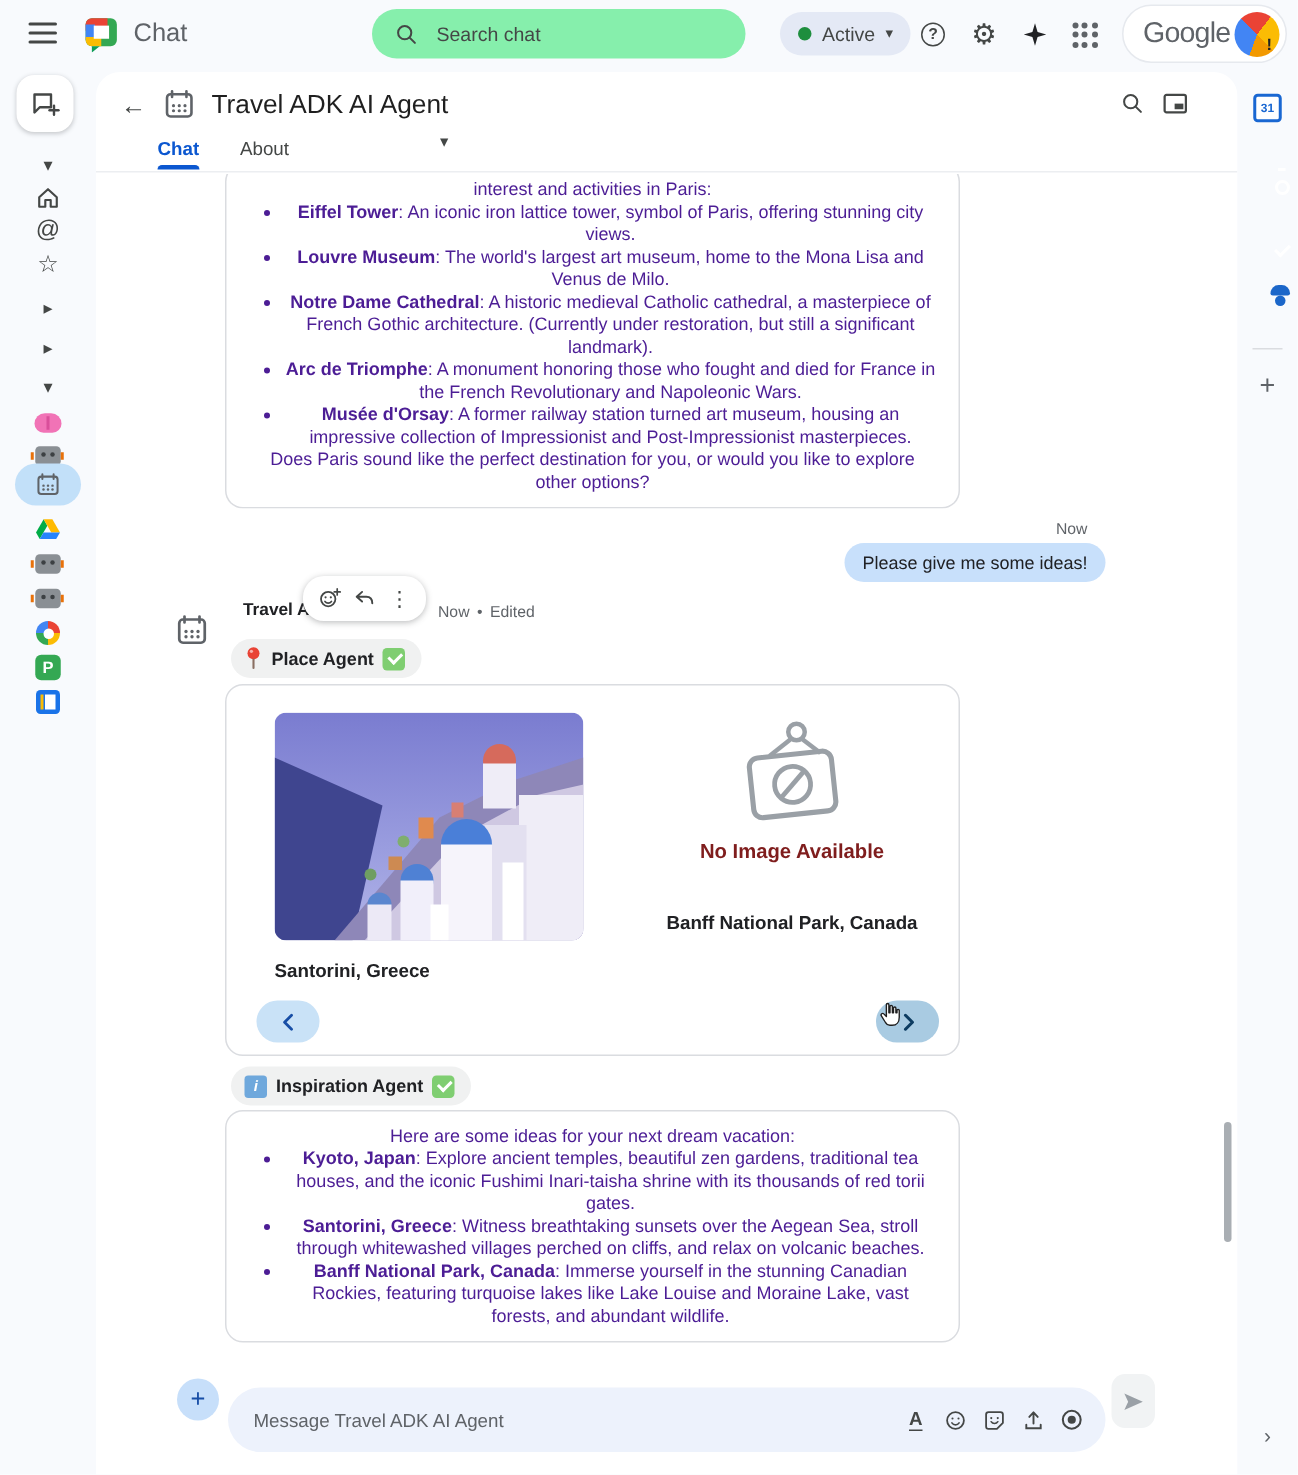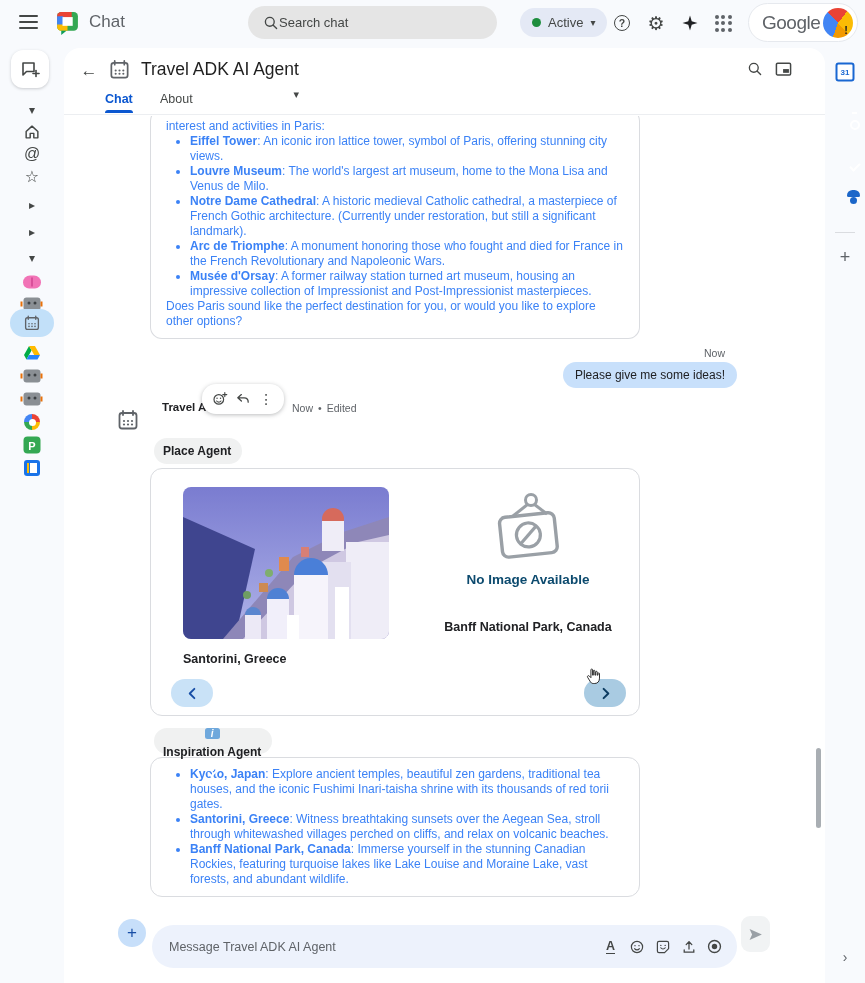--- a/index.html
+++ b/index.html
@@ -5,21 +5,21 @@
   * { margin:0; padding:0; box-sizing:border-box; }
   html,body { width:865px; height:983px; overflow:hidden; }
   body { font-family:"Liberation Sans","DejaVu Sans",sans-serif; background:#f8fafd; color:#1f1f1f; position:relative; }
 
   
   .topbar { position:absolute; left:0; top:0; width:865px; height:45px; background:#f8fafd; z-index:30; }
   .hamburger { position:absolute; left:19px; top:15px; width:19px; height:14px; display:flex; flex-direction:column; justify-content:space-between; cursor:pointer; }
   .hamburger span { height:2px; background:#444746; border-radius:1px; }
   .chat-logo { position:absolute; left:55px; top:10px; width:25px; height:25px; }
   .app-name { position:absolute; left:89px; top:12px; font-size:17px; color:#5f6368; }
-  .search-pill { position:absolute; left:248px; top:6px; width:249px; height:33px; border-radius:17px; background:#e5e5e5; display:flex; align-items:center; gap:0; padding-left:15px; font-size:13px; color:#444746; cursor:text; }
+  .search-pill { position:absolute; left:248px; top:6px; width:249px; height:33px; border-radius:17px; background:#86efac; display:flex; align-items:center; gap:12px; padding-left:15px; font-size:13px; color:#444746; cursor:text; }
   .status-chip { position:absolute; left:520px; top:8px; height:29px; border-radius:15px; background:#e4e9f5; display:flex; align-items:center; gap:7px; padding:0 12px; font-size:13px; color:#444746; cursor:pointer; }
   .status-dot { width:9px; height:9px; border-radius:50%; background:#1e8e3e; }
   .chev-sm { font-size:10px; color:#444746; }
   .tb-ico { position:absolute; top:12px; width:22px; height:22px; display:flex; align-items:center; justify-content:center; color:#444746; cursor:pointer; }
   .help-circle { width:16px; height:16px; border:1.6px solid #444746; border-radius:50%; font-size:10.5px; font-weight:bold; display:flex; align-items:center; justify-content:center; }
   .gear-glyph { font-size:19px; line-height:1; }
   .apps-grid { display:grid; grid-template-columns:repeat(3,4px); grid-template-rows:repeat(3,4px); gap:2.5px; }
   .apps-grid i { width:4px; height:4px; border-radius:50%; background:#5f6368; }
   .google-pill { position:absolute; left:748px; top:3px; width:110px; height:39px; background:#fff; border:1px solid #e6e9ee; border-radius:20px; display:flex; align-items:center; justify-content:space-between; padding:0 4px 0 13px; cursor:pointer; }
   .google-word { font-size:19px; color:#5f6368; letter-spacing:-0.5px; }
@@ -71,47 +71,47 @@
 
   .tabs { position:absolute; left:0; top:44px; right:0; height:23px; border-bottom:1px solid #eceef1; }
   .tab { position:absolute; top:0; font-size:12.5px; cursor:pointer; }
   .tab.active { left:41px; color:#0b57d0; font-weight:bold; }
   .tab.active::after { content:""; position:absolute; left:0; right:0; bottom:-7px; height:3px; border-radius:3px 3px 0 0; background:#0b57d0; }
   .tab.inactive { left:96px; color:#444746; font-weight:500; }
 
   .messages { position:absolute; left:0; top:68px; right:0; bottom:78px; overflow:hidden; padding-left:86px; }
   .msg-col { width:587px; position:relative; }
 
-  .card-msg { width:490px; background:#fff; border:1px solid #dadce0; border-radius:12px; padding:9px 15px; font-size:12px; line-height:15px; color:#3b82f6; }
+  .card-msg { width:490px; background:#fff; border:1px solid #dadce0; border-radius:12px; padding:9px 15px; font-size:12px; line-height:15px; color:#4c1d95;text-align:center; }
   .card-msg ul { margin:0; padding-left:24px; }
   .card-msg b { font-weight:bold; }
   .cut-top { margin-top:-7px; border-top-color:transparent; }
 
   .bubble-gray { display:inline-block; margin-top:6px; background:#eff0f1; border-radius:18px; padding:6px 12px; font-size:12px; color:#202124; }
   .time-right { margin-top:8px; text-align:right; padding-right:12px; font-size:10.5px; color:#5f6368; }
   .bubble-blue { display:block; width:fit-content; margin-left:auto; margin-top:3px; background:#c8e0fb; border-radius:18px; padding:6px 12px; font-size:12px; color:#202124; }
 
   .meta-row { position:relative; height:34px; margin-top:2px; }
   .meta-avatar { position:absolute; left:-34px; top:18px; width:24px; height:24px; }
   .meta-name { position:absolute; left:12px; top:11px; font-size:11.5px; font-weight:bold; color:#202124; }
   .hover-toolbar { position:absolute; left:52px; top:-6px; width:82px; height:30px; background:#fff; border-radius:14px; box-shadow:0 1px 4px rgba(60,64,67,.35); display:flex; align-items:center; justify-content:space-around; padding:0 6px; z-index:5; }
   .hover-toolbar .tool { width:18px; height:18px; display:flex; align-items:center; justify-content:center; color:#444746; cursor:pointer; font-size:14px; }
   .meta-time { position:absolute; left:142px; top:12px; font-size:10.5px; color:#5f6368; display:flex; gap:5px; }
 
-  .agent-chip { display:inline-flex; align-items:center; gap:6px; margin:2px 0 0 4px; height:26px; background:#f0f1f1; border-radius:13px; padding:0 11px 0 9px; font-size:12px; font-weight:bold; color:#202124;flex-direction:column; }
+  .agent-chip { display:inline-flex; align-items:center; gap:6px; margin:2px 0 0 4px; height:26px; background:#f0f1f1; border-radius:13px; padding:0 11px 0 9px; font-size:12px; font-weight:bold; color:#202124; }
   .pin-ico { width:12px; height:16px; }
   .check-ico { width:15px; height:15px; background:#7fce71; border-radius:3px; position:relative; }
   .check-ico::after { content:""; position:absolute; left:3.5px; top:3.5px; width:7px; height:4px; border-left:2px solid #fff; border-bottom:2px solid #fff; transform:rotate(-45deg); }
   .info-ico { width:15px; height:15px; background:#6fa8dc; border-radius:2.5px; color:#fff; font-size:10px; font-weight:bold; font-style:italic; display:flex; align-items:center; justify-content:center; }
 
   .carousel-card { position:relative; width:490px; height:248px; margin-top:4px; background:#fff; border:1px solid #dadce0; border-radius:12px; }
   .slide-img { position:absolute; left:32px; top:18px; width:206px; height:152px; border-radius:8px; overflow:hidden; }
   .slide-cap1 { position:absolute; left:32px; top:183px; font-size:12.5px; font-weight:bold; color:#202124; }
   .noimg-wrap { position:absolute; left:340px; top:22px; width:75px; height:75px; }
-  .noimg-text { position:absolute; left:252px; top:103px; width:250px; text-align:center; font-size:13.5px; font-weight:bold; color:#0c4a6e; }
+  .noimg-text { position:absolute; left:252px; top:103px; width:250px; text-align:center; font-size:13.5px; font-weight:bold; color:#7f1d1d; }
   .slide-cap2 { position:absolute; left:252px; top:151px; width:250px; text-align:center; font-size:12.5px; font-weight:bold; color:#202124; }
   .nav-btn { position:absolute; top:210px; width:42px; height:28px; border-radius:14px; display:flex; align-items:center; justify-content:center; cursor:pointer; }
   .nav-prev { left:20px; background:#c9e2f7; }
   .nav-next { left:433px; background:#a9cbe2; }
 
   .composer { position:absolute; left:0; bottom:0; right:0; height:78px; background:#fff; }
   .plus-btn { position:absolute; left:54px; top:14px; width:28px; height:28px; border-radius:50%; background:#c7dffa; color:#174ea6; font-size:17px; display:flex; align-items:center; justify-content:center; cursor:pointer; }
   .input-pill { position:absolute; left:88px; top:20px; width:585px; height:43px; border-radius:22px; background:#edf2fc; display:flex; align-items:center; padding:0 14px 0 17px; }
   .input-pill input { flex:1; border:none; outline:none; background:transparent; font-size:12.5px; color:#1f1f1f; font-family:inherit; }
   .input-pill input::placeholder { color:#5f6368; }
@@ -440,20 +440,21 @@
       <div style="margin-top:7px;">
         <div class="agent-chip" style="margin-top:0;">
           <span class="info-ico">i</span>
           <span>Inspiration Agent</span>
           <span class="check-ico"></span>
         </div>
       </div>
 
       
       <div class="card-msg" style="margin-top:3px;">
+        <div>Here are some ideas for your next dream vacation:</div>
         <ul>
           <li><b>Kyoto, Japan</b><span>: Explore ancient temples, beautiful zen gardens, traditional tea houses, and the iconic Fushimi Inari-taisha shrine with its thousands of red torii gates.</span></li>
           <li><b>Santorini, Greece</b><span>: Witness breathtaking sunsets over the Aegean Sea, stroll through whitewashed villages perched on cliffs, and relax on volcanic beaches.</span></li>
           <li><b>Banff National Park, Canada</b><span>: Immerse yourself in the stunning Canadian Rockies, featuring turquoise lakes like Lake Louise and Moraine Lake, vast forests, and abundant wildlife.</span></li>
         </ul>
 
       </div>
 
     </div>
   </div>

